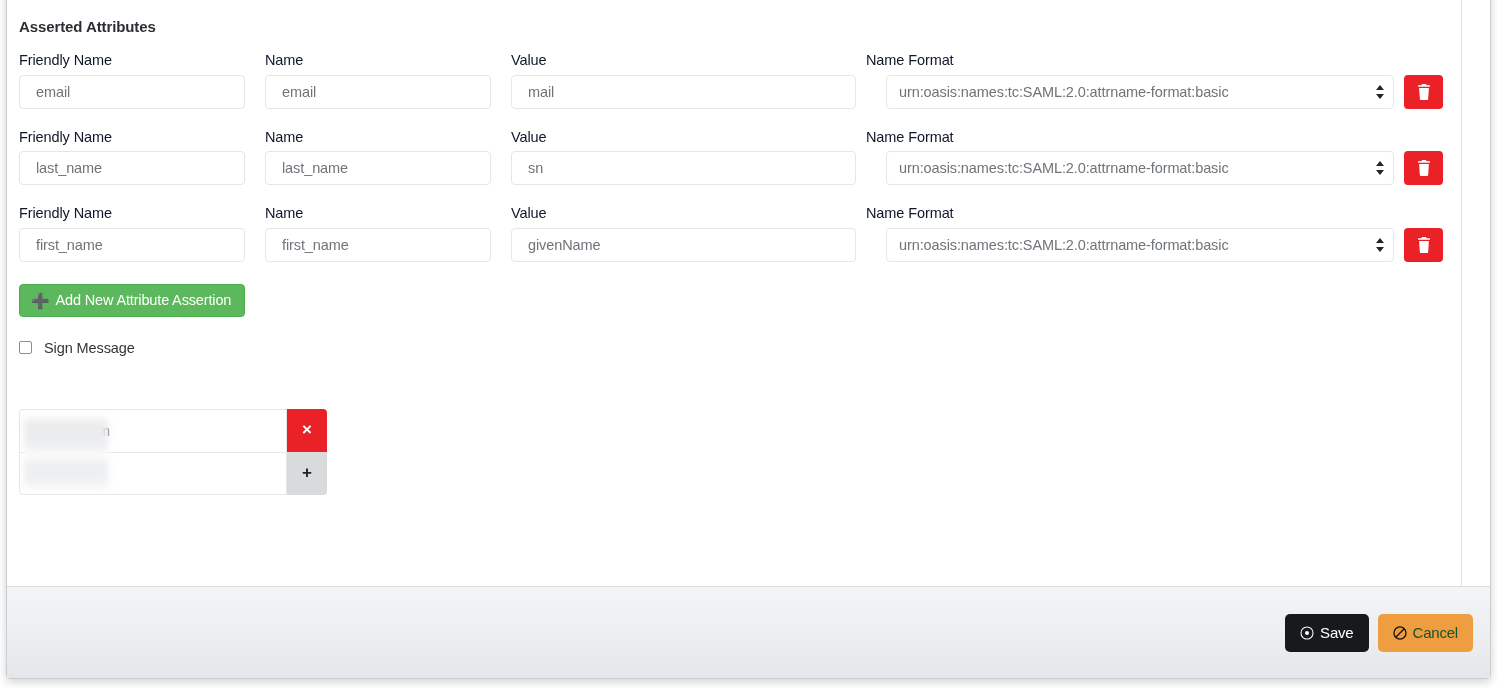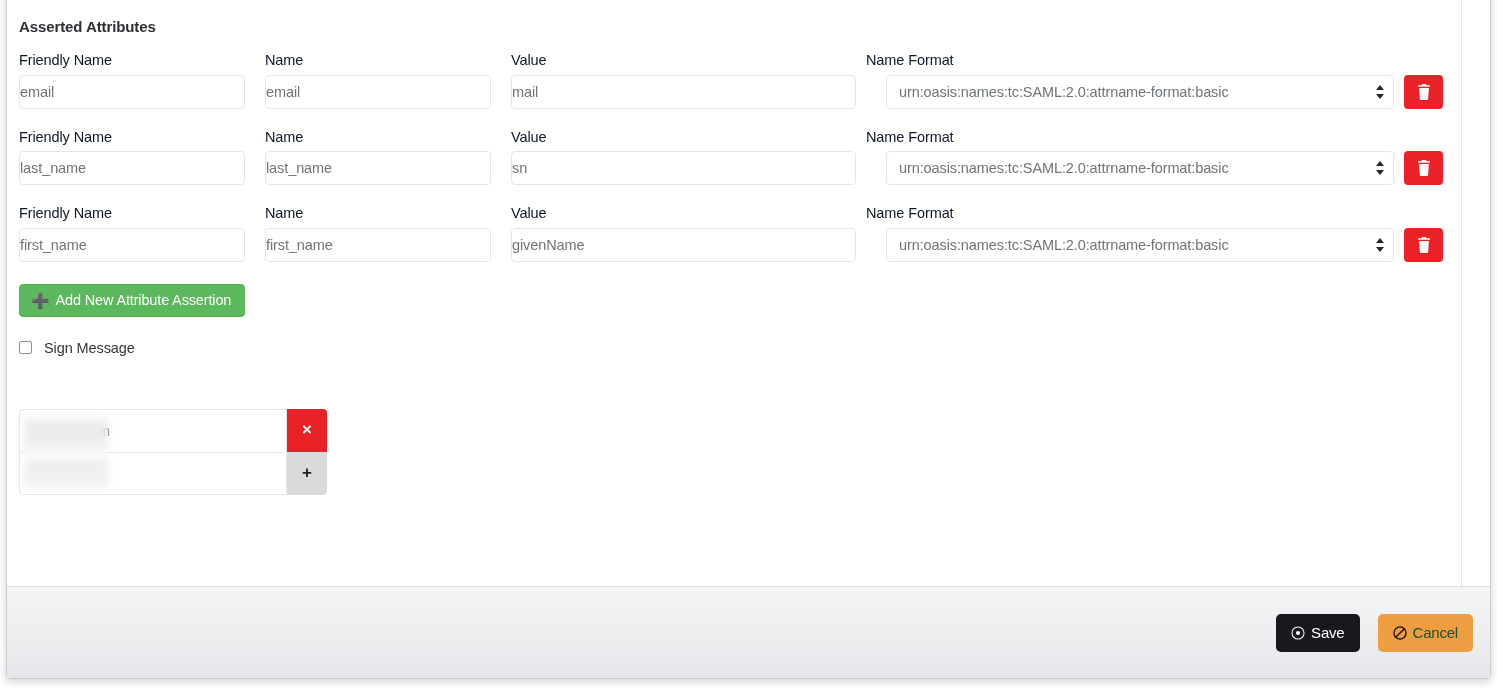--- a/index.html
+++ b/index.html
@@ -85,21 +85,21 @@
 
   .txtinput {
     height: 34px;
     width: 100%;
     border: 1px solid #e3e7eb;
     border-radius: 4px;
     background: #ffffff;
     font-family: "Liberation Sans", sans-serif;
     font-size: 14.5px;
     color: #6f7479;
-    padding: 0 0;
+    padding: 0 16px;
     outline: none;
     line-height: 32px;
     letter-spacing: -0.1px;
   }
 
   .selectwrap {
     position: relative;
     width: 100%;
     padding-left: 20px;
   }
@@ -273,21 +273,21 @@
   
   #modal-footer {
     flex: 0 0 auto;
     height: 92px;
     border-top: 1px solid #dcdfe2;
     background: linear-gradient(180deg, #f3f4f6 0%, #eceef0 55%, #e4e6e9 100%);
     display: flex;
     align-items: center;
     justify-content: flex-end;
     padding: 0 17px 0 0;
-    gap: 18px;
+    gap: 9px;
   }
   .btn-footer {
     display: inline-flex;
     align-items: center;
     gap: 6px;
     height: 38px;
     padding: 0 15px;
     border-radius: 5px;
     font-size: 15px;
     font-family: "Liberation Sans", sans-serif;

